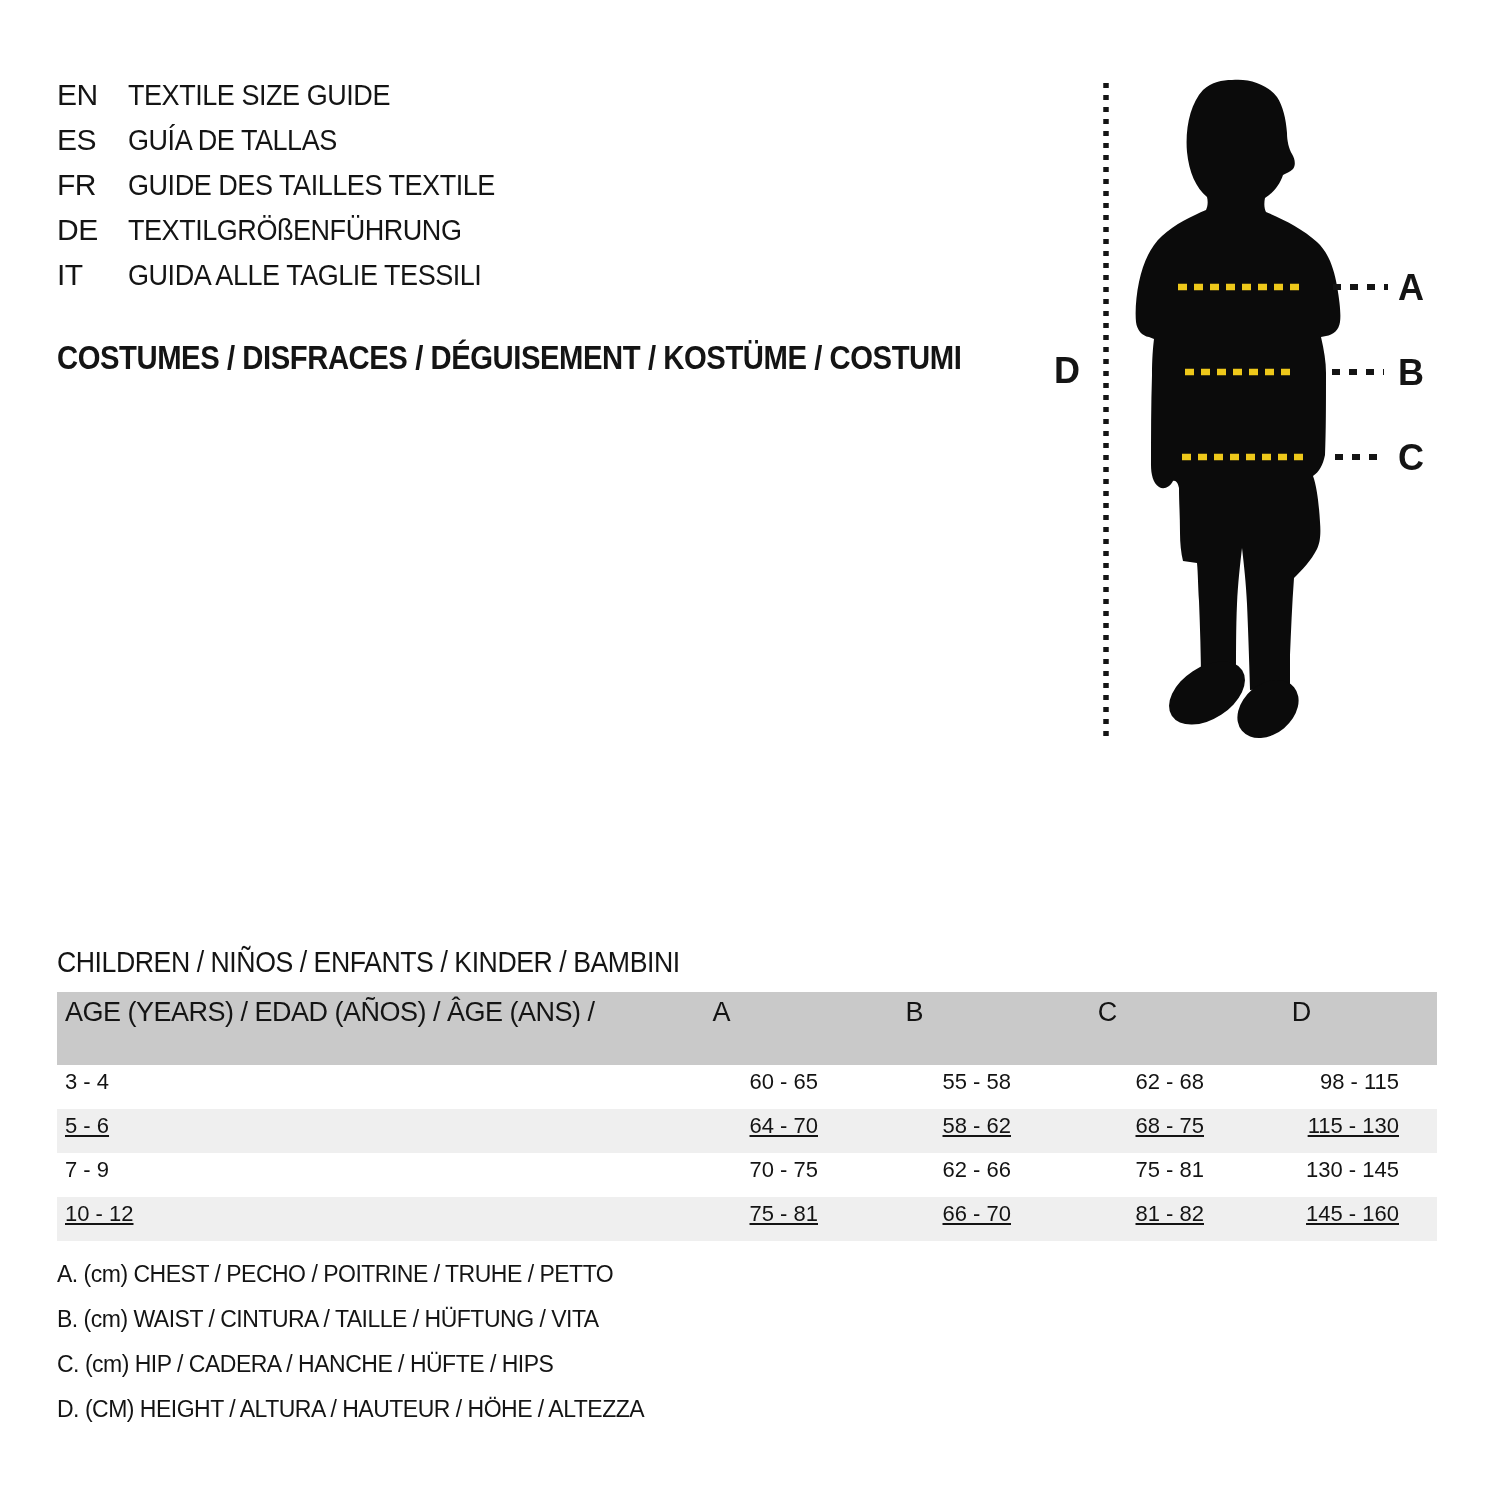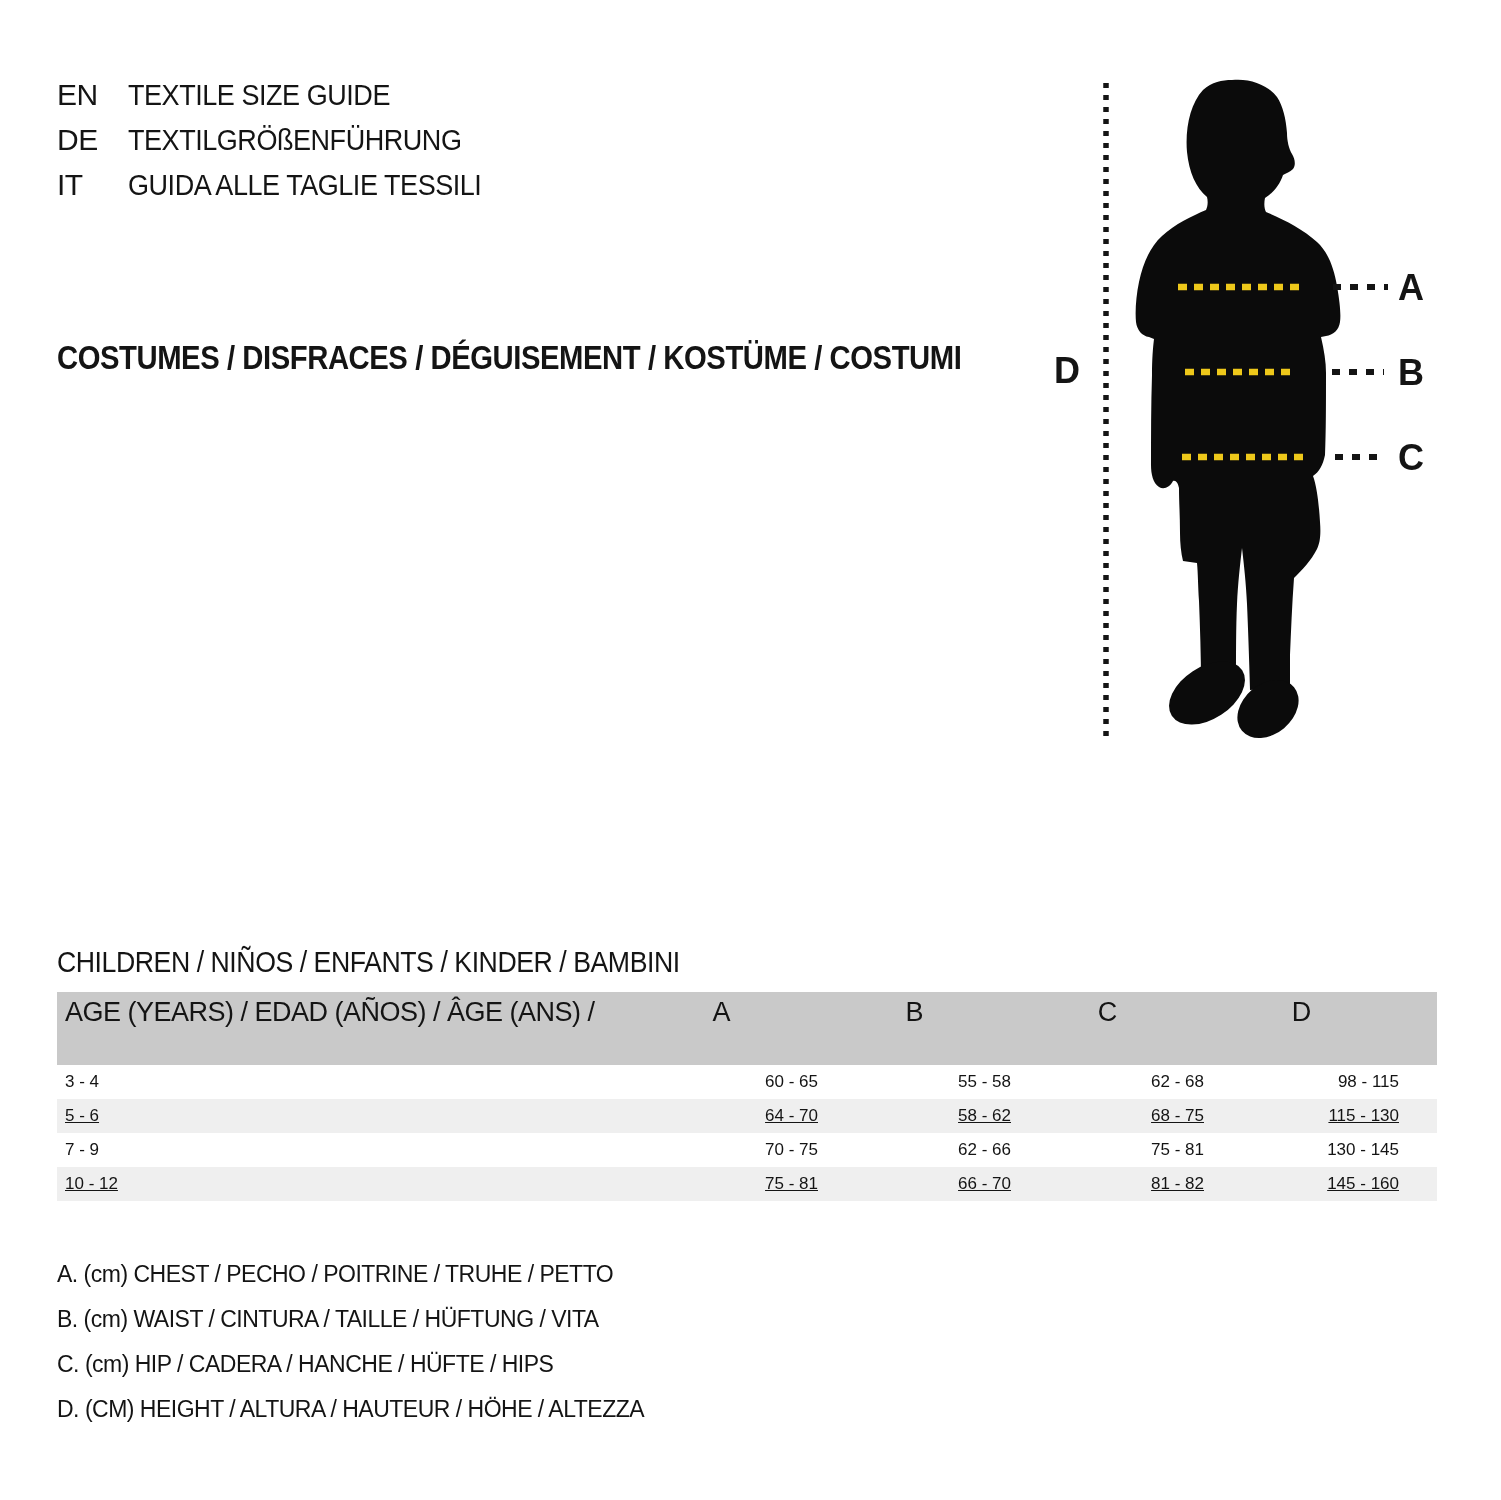--- a/index.html
+++ b/index.html
@@ -47,36 +47,44 @@
   .trow,.thead{
     display:grid;
     grid-template-columns:568px 193px 193px 193px 195px;
     padding-right:16px;
     box-sizing:border-box;
     width:1380px;
   }
   .thead{background:#c9c9c9;height:73px;}
   .thead .age-cell{padding:5px 0 0 8px;font-size:27px;line-height:31px;letter-spacing:-0.5px;}
   .thead .col-cell{padding-top:5px;font-size:27px;line-height:31px;text-align:center;}
-  .trow{height:34px;font-size:17px;line-height:34px;}
+  .trow{height:44px;font-size:22px;line-height:34px;}
   .trow .age-cell{padding-left:8px;}
   .trow .val-cell{text-align:right;}
   .trow.alt{background:#efefef;text-decoration:underline;}
 
   
   .legend{left:57px;top:1252px;}
   .legend-line{height:45px;line-height:45px;font-size:23px;letter-spacing:-0.5px;white-space:nowrap;}
 </style>
 </head>
 <body>
 
 <div class="abs lang-list">
   <div class="lang-row">
     <span class="lang-code">EN</span>
     <span class="lang-label">TEXTILE SIZE GUIDE</span>
+  </div>
+  <div class="lang-row">
+    <span class="lang-code">ES</span>
+    <span class="lang-label">GUÍA DE TALLAS</span>
+  </div>
+  <div class="lang-row">
+    <span class="lang-code">FR</span>
+    <span class="lang-label">GUIDE DES TAILLES TEXTILE</span>
   </div>
   <div class="lang-row">
     <span class="lang-code">DE</span>
     <span class="lang-label">TEXTILGRÖßENFÜHRUNG</span>
   </div>
   <div class="lang-row">
     <span class="lang-code">IT</span>
     <span class="lang-label">GUIDA ALLE TAGLIE TESSILI</span>
   </div>
 </div>

